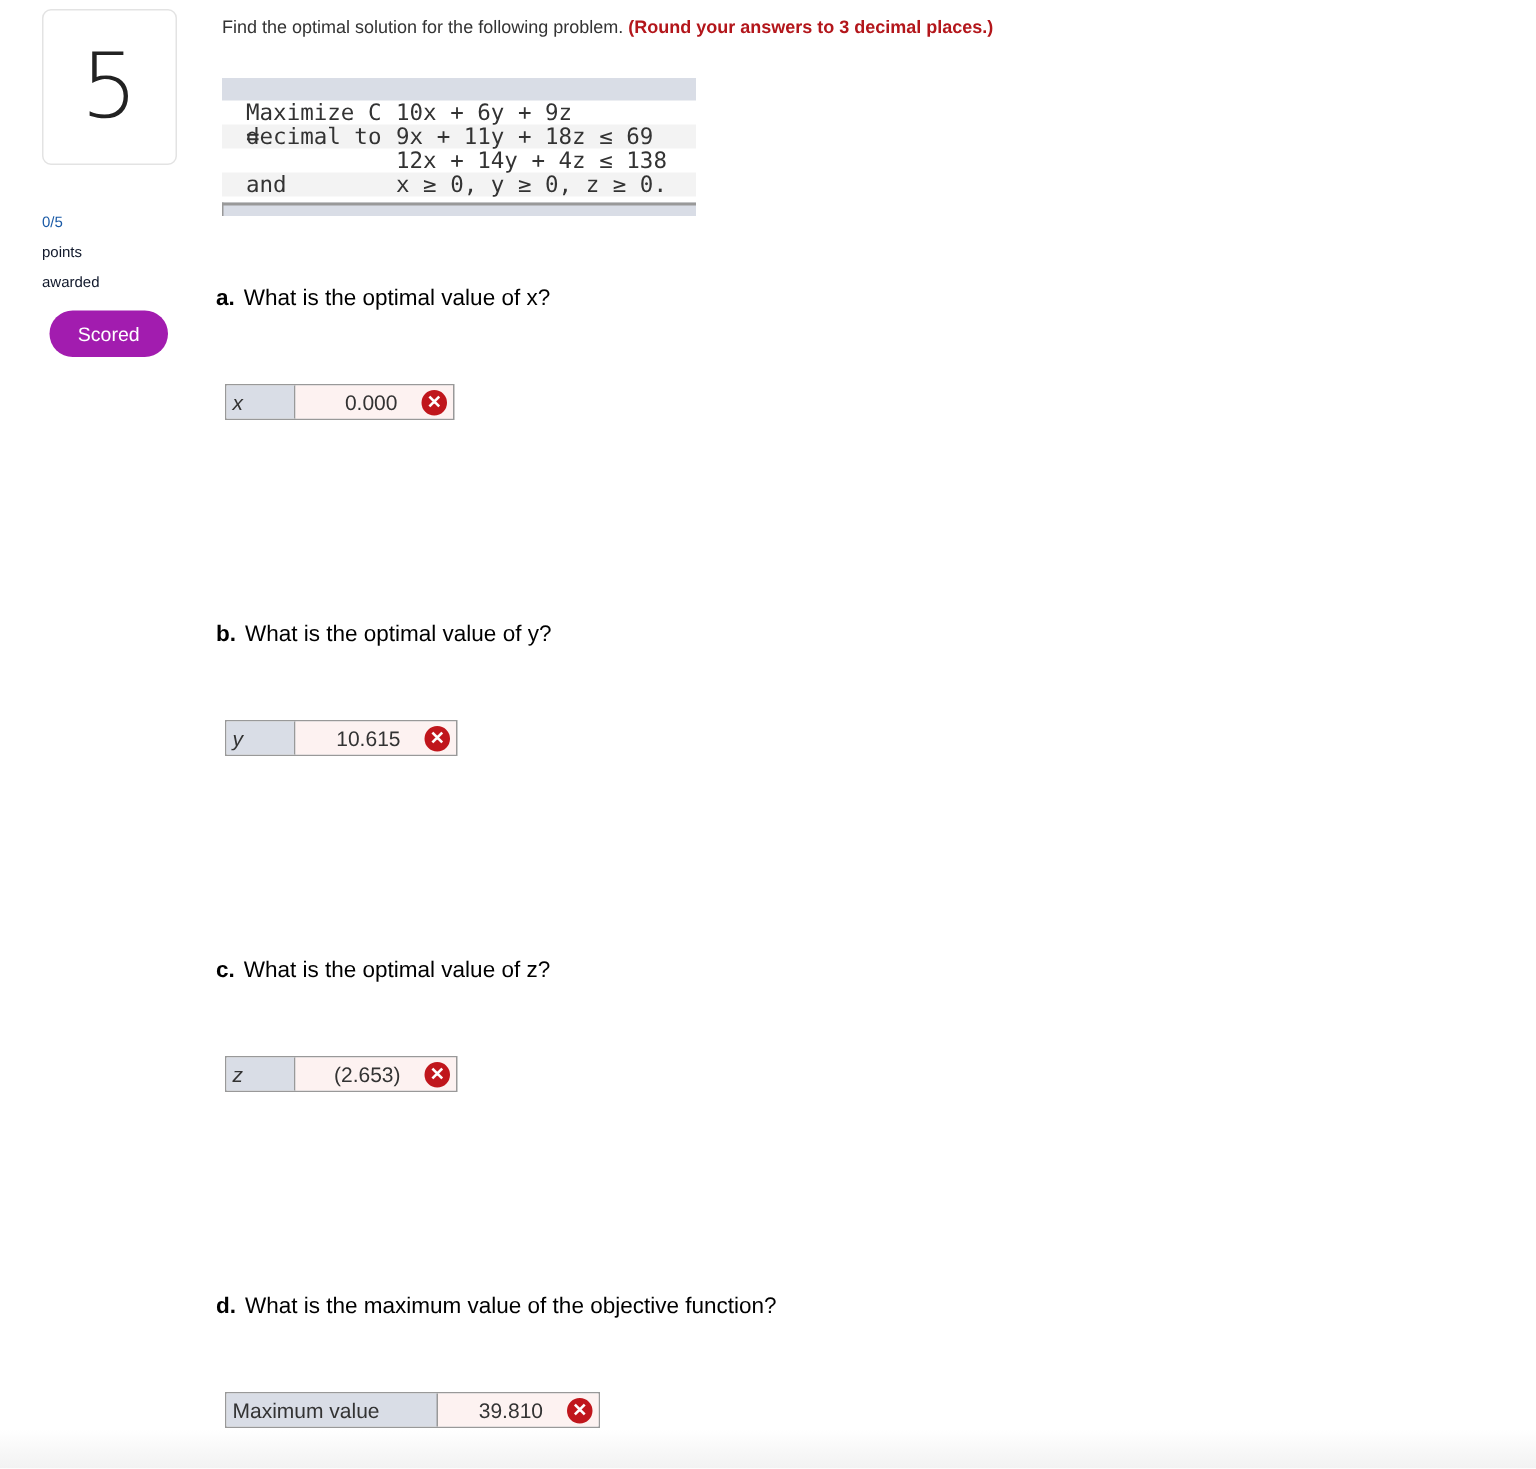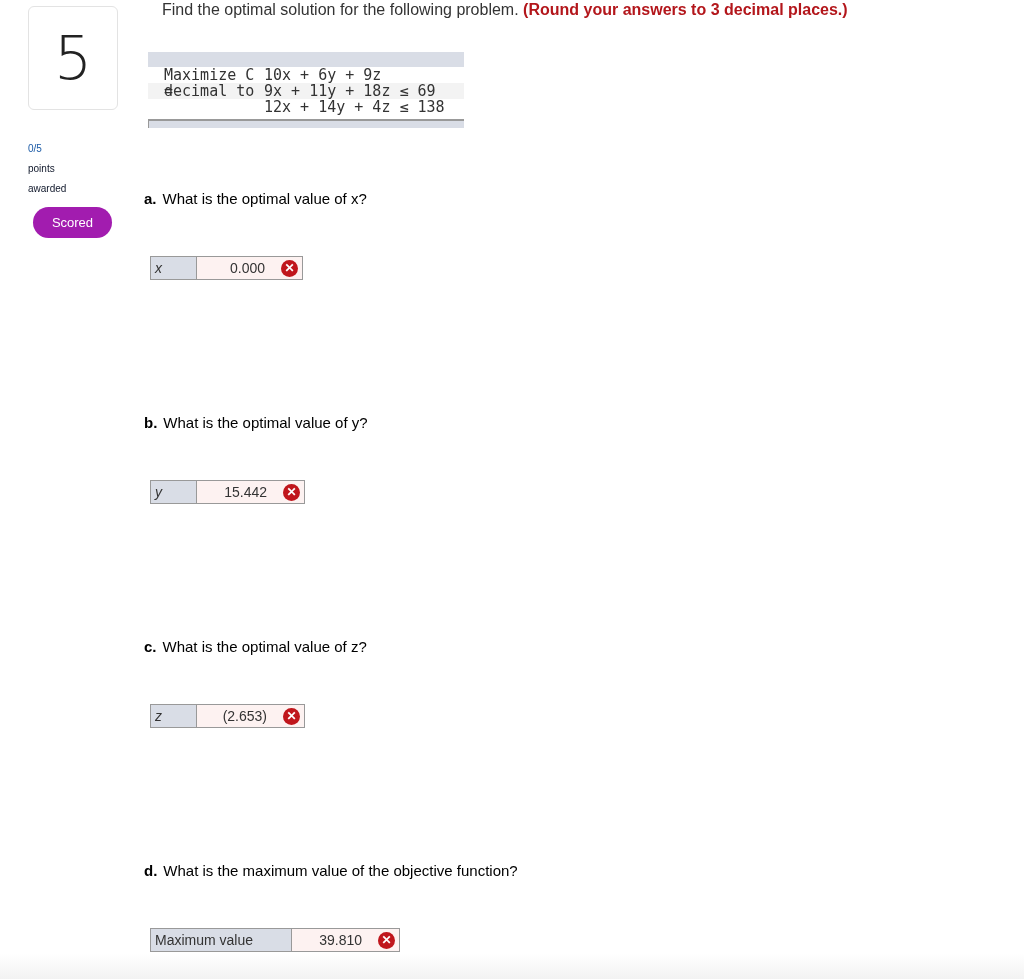--- a/index.html
+++ b/index.html
@@ -7,21 +7,21 @@
          font-family:"Liberation Sans", sans-serif; color:#333; }
   .qnum { position:absolute; left:28px; top:6px; width:88px; height:102px;
           border:1px solid #e3e3e3; border-radius:6px; background:#fff;
           display:flex; align-items:center; justify-content:center;
           font-size:60px; color:#222; font-family:"DejaVu Sans", sans-serif; font-weight:300; }
   .score { position:absolute; left:28px; top:139px; font-size:10px; line-height:20px; }
   .score .pts { color:#1a5aa6; }
   .score .lbl { color:#0f172a; }
   .scored { position:absolute; left:33px; top:207px; width:79px; height:31px; border-radius:16px;
             background:#a21caf; color:#fff; font-size:13px; text-align:center; line-height:31px; }
-  .prompt { position:absolute; left:148px; top:1px; font-size:16px; color:#333;margin-left:14px; }
+  .prompt { position:absolute; left:148px; top:11px; font-size:12px; color:#333; }
   .prompt .note { color:#b3161b; font-weight:bold; }
   .lp { position:absolute; left:148px; top:52px; width:316px;
         font-family:"DejaVu Sans Mono", monospace; font-size:15px; color:#333; }
   .lp .bar { height:15px; background:#d9dde6; }
   .lp .bar2 { height:7px; background:#d9dde6; border-top:2px solid #999; border-left:1px solid #999; margin-top:4px; }
   .lp .row { display:flex; height:16px; line-height:16px; }
   .lp .row.shade { background:#f3f3f3; }
   .lp .c1 { width:116px; padding-left:16px; box-sizing:border-box; }
   .lp .c2 { flex:1; }
   .q { position:absolute; left:144px; font-size:15px; color:#000000; }
@@ -59,41 +59,45 @@
       <span class="c2">10x + 6y + 9z</span>
     </div>
   <div class="row shade">
       <span class="c1">decimal to</span>
       <span class="c2">9x + 11y + 18z ≤ 69</span>
     </div>
   <div class="row">
       <span class="c1"></span>
       <span class="c2">12x + 14y + 4z ≤ 138</span>
     </div>
+  <div class="row shade">
+      <span class="c1">and</span>
+      <span class="c2">x ≥ 0, y ≥ 0, z ≥ 0.</span>
+    </div>
   <div class="bar2"></div>
 </div>
 
 <div class="q" style="top:190px">
   <b>a.</b><span>What is the optimal value of x?</span>
 </div>
 <div class="ans" style="top:256px; width:153px">
   <div class="lab" style="width:46px; font-style:italic">x</div>
   <div class="val" style="width:106px">
     <span>0.000</span>
     <span class="xicon">✕</span>
   </div>
 </div>
 
 <div class="q" style="top:414px">
   <b>b.</b><span>What is the optimal value of y?</span>
 </div>
 <div class="ans" style="top:480px; width:155px">
   <div class="lab" style="width:46px; font-style:italic">y</div>
   <div class="val" style="width:108px">
-    <span>15.442</span>
+    <span>10.615</span>
     <span class="xicon">✕</span>
   </div>
 </div>
 
 <div class="q" style="top:638px">
   <b>c.</b><span>What is the optimal value of z?</span>
 </div>
 <div class="ans" style="top:704px; width:155px">
   <div class="lab" style="width:46px; font-style:italic">z</div>
   <div class="val" style="width:108px">

